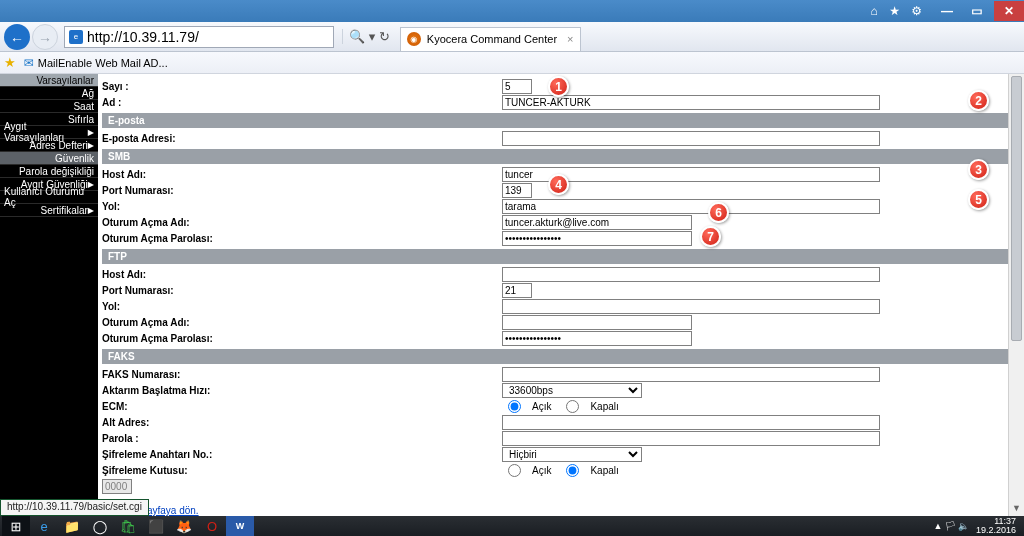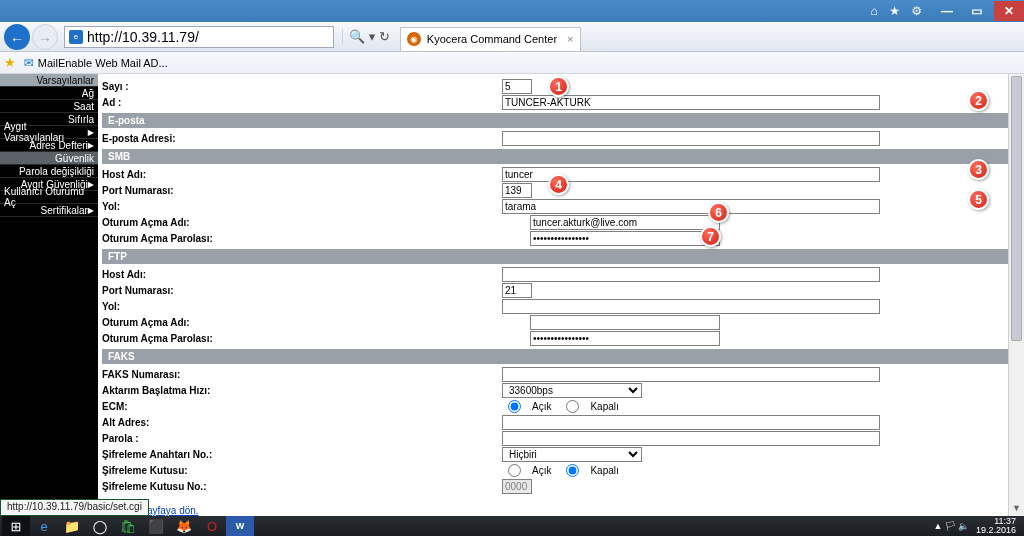--- a/index.html
+++ b/index.html
@@ -37,21 +37,21 @@
   .sidebar .it.sel { background: #9fa7ae; color: #000; }
   .sidebar .it.grey { background: #5c6167; }
   .sidebar .it .arr { font-size: 8px; }
 
   .main { flex: 1; background: #fff; overflow-y: auto; position: relative; }
   .main-inner { padding: 4px 10px 4px 4px; }
   .row { display: flex; align-items: center; margin: 1px 0; height: 15px; }
   .row .lbl { flex: 0 0 400px; text-align: left; padding-right: 6px; font-size: 10px; font-weight: bold; color:#000; }
   .row input[type=text], .row input[type=password], .row select { height: 15px; border: 1px solid #808080; font-size: 10px; padding: 0 2px; background:#fff; }
   .row input.w-lg { width: 378px; }
-  .row input.w-md { width: 190px; margin-left: 28px; }
+  .row input.w-md { width: 190px; }
   .row input.w-sm { width: 30px; }
   .row select.w-md { width: 140px; }
   .row input.grey { background:#e8e8e8; color:#808080;}
   .section { background: #9aa0a7; color: #fff; font-size: 10px; font-weight: bold; padding: 2px 6px; margin: 3px 0; }
   .radiogrp { font-size: 10px; display:flex; align-items:center; gap:9px; }
   .radiogrp input { margin: 0 2px 0 6px; }
 
   .prevlink { color: #0040c0; text-decoration: underline; font-size: 10px; margin: 10px 0 4px 6px; display:inline-block;}
 
   
@@ -244,21 +244,20 @@
       <div class="row">
           <div class="lbl">Şifreleme Kutusu:</div>
         <div class="radiogrp">
           <input type="radio" style="">
             <span>Açık</span>
           <input type="radio" checked="" style="">
             <span>Kapalı</span>
         </div>
         </div>
       <div class="row">
-          <div class="lbl">Şifreleme Kutusu No.:</div>
         <input class="w-sm grey" type="text" readonly="" value="0000" style="">
         </div>
 
       <a class="prevlink">Önceki sayfaya dön.</a>
 
       
 
     </div>
     <div class="scrollhint">
       <div class="arrup">▲</div>

